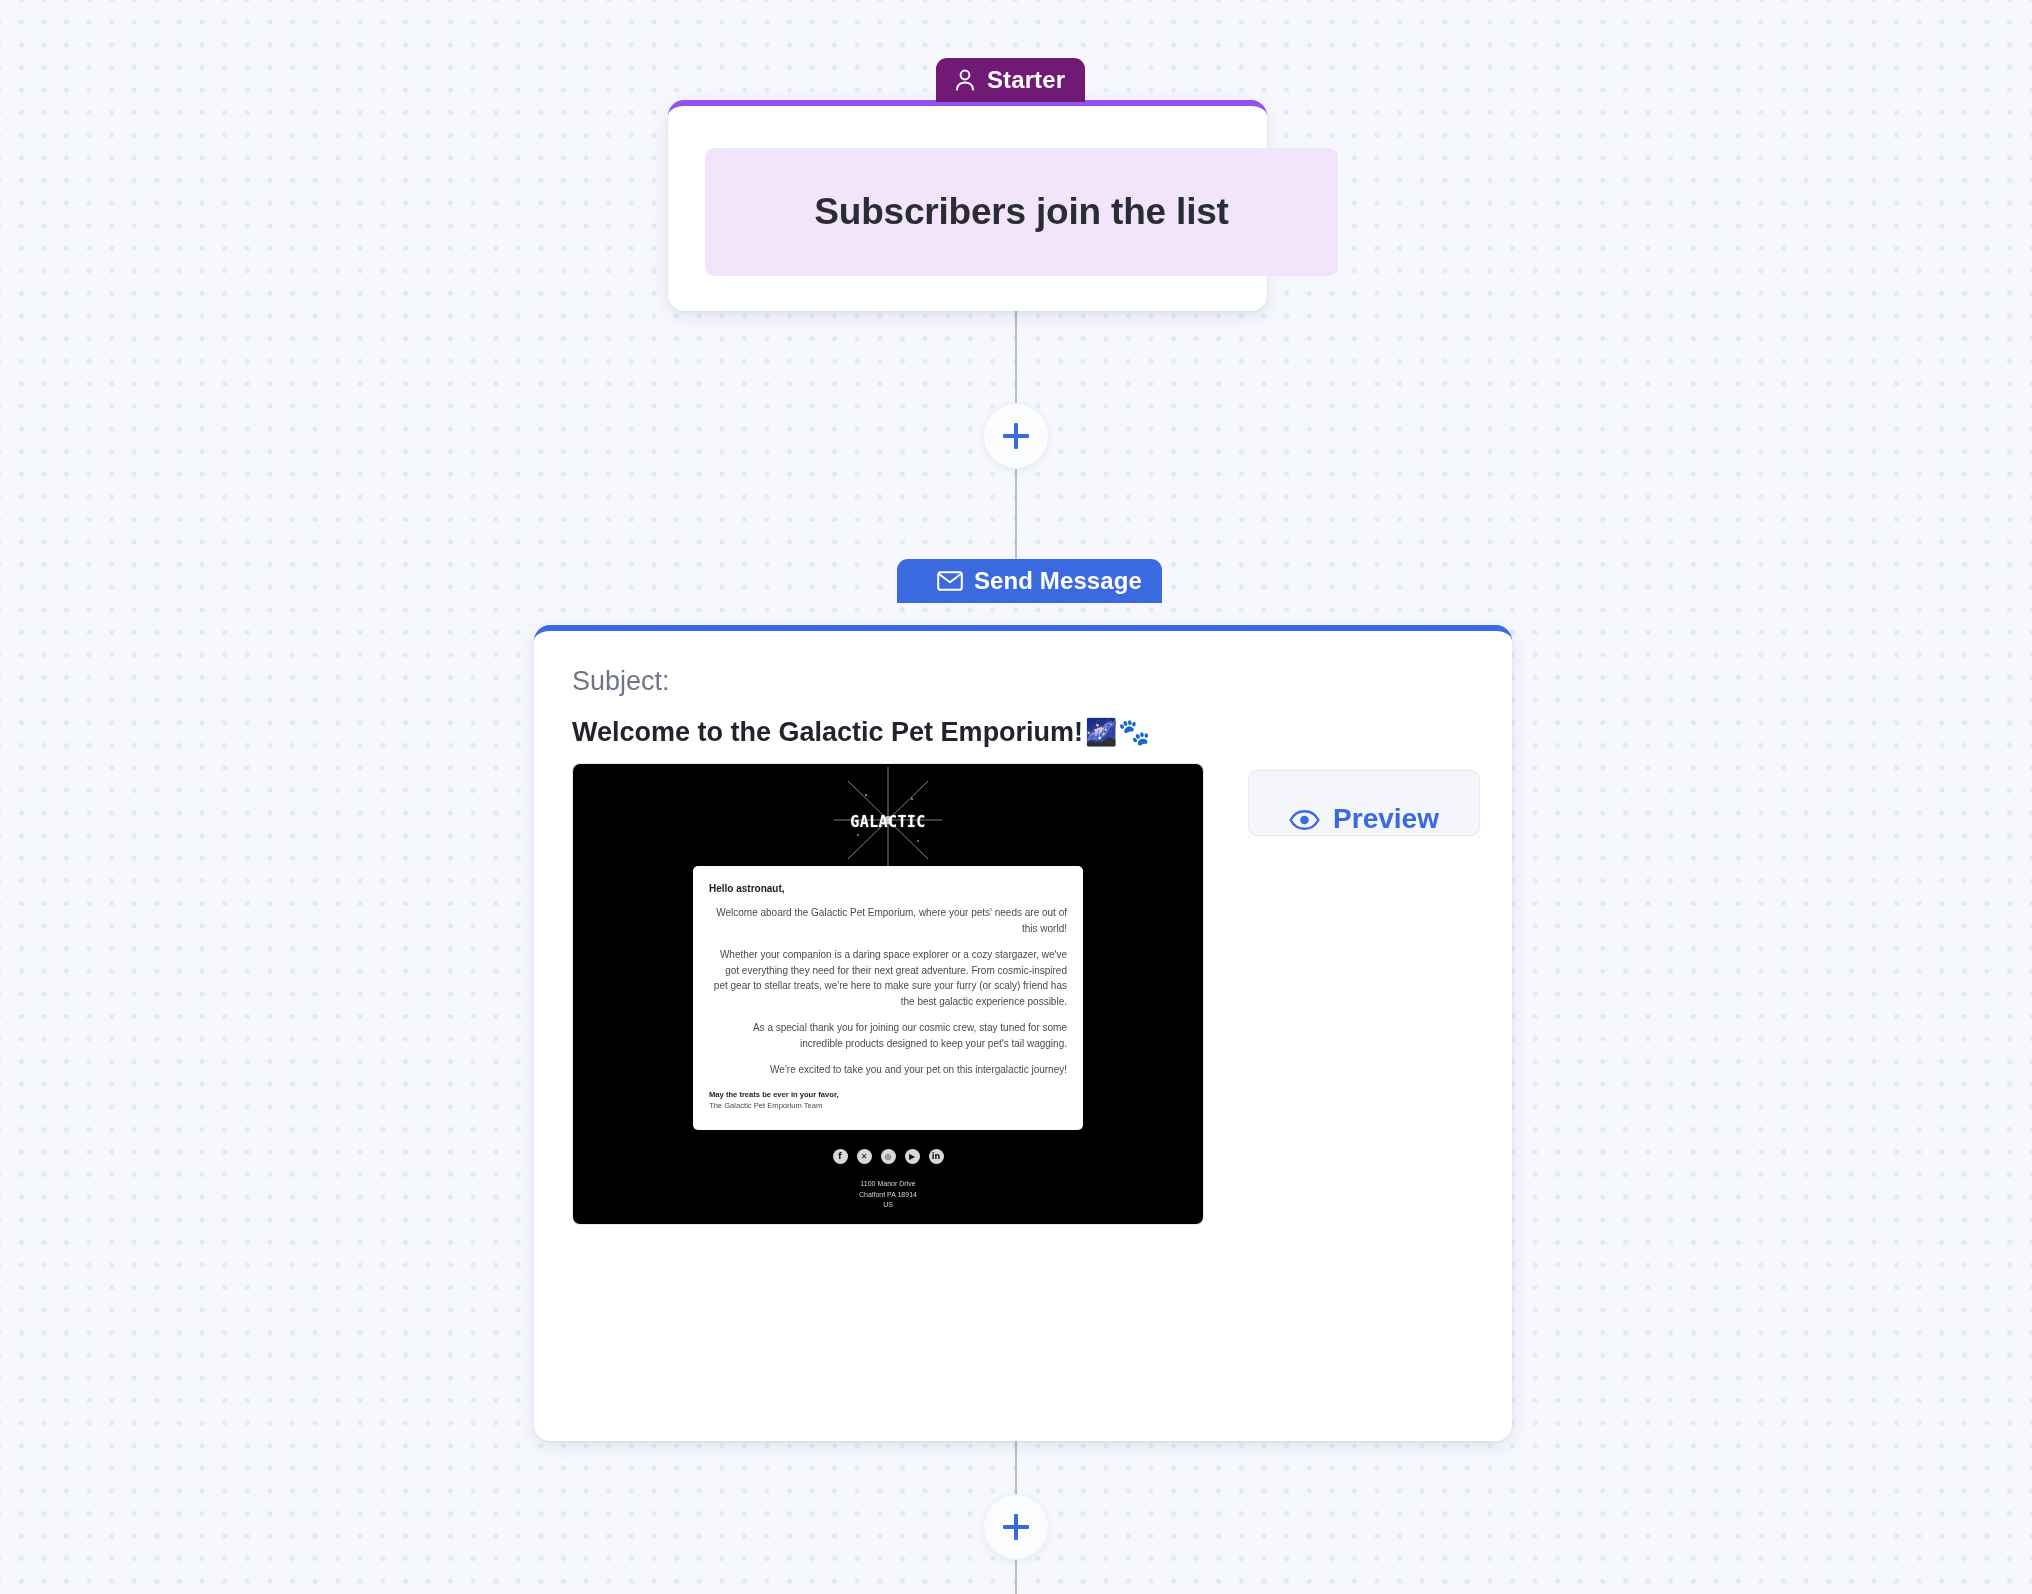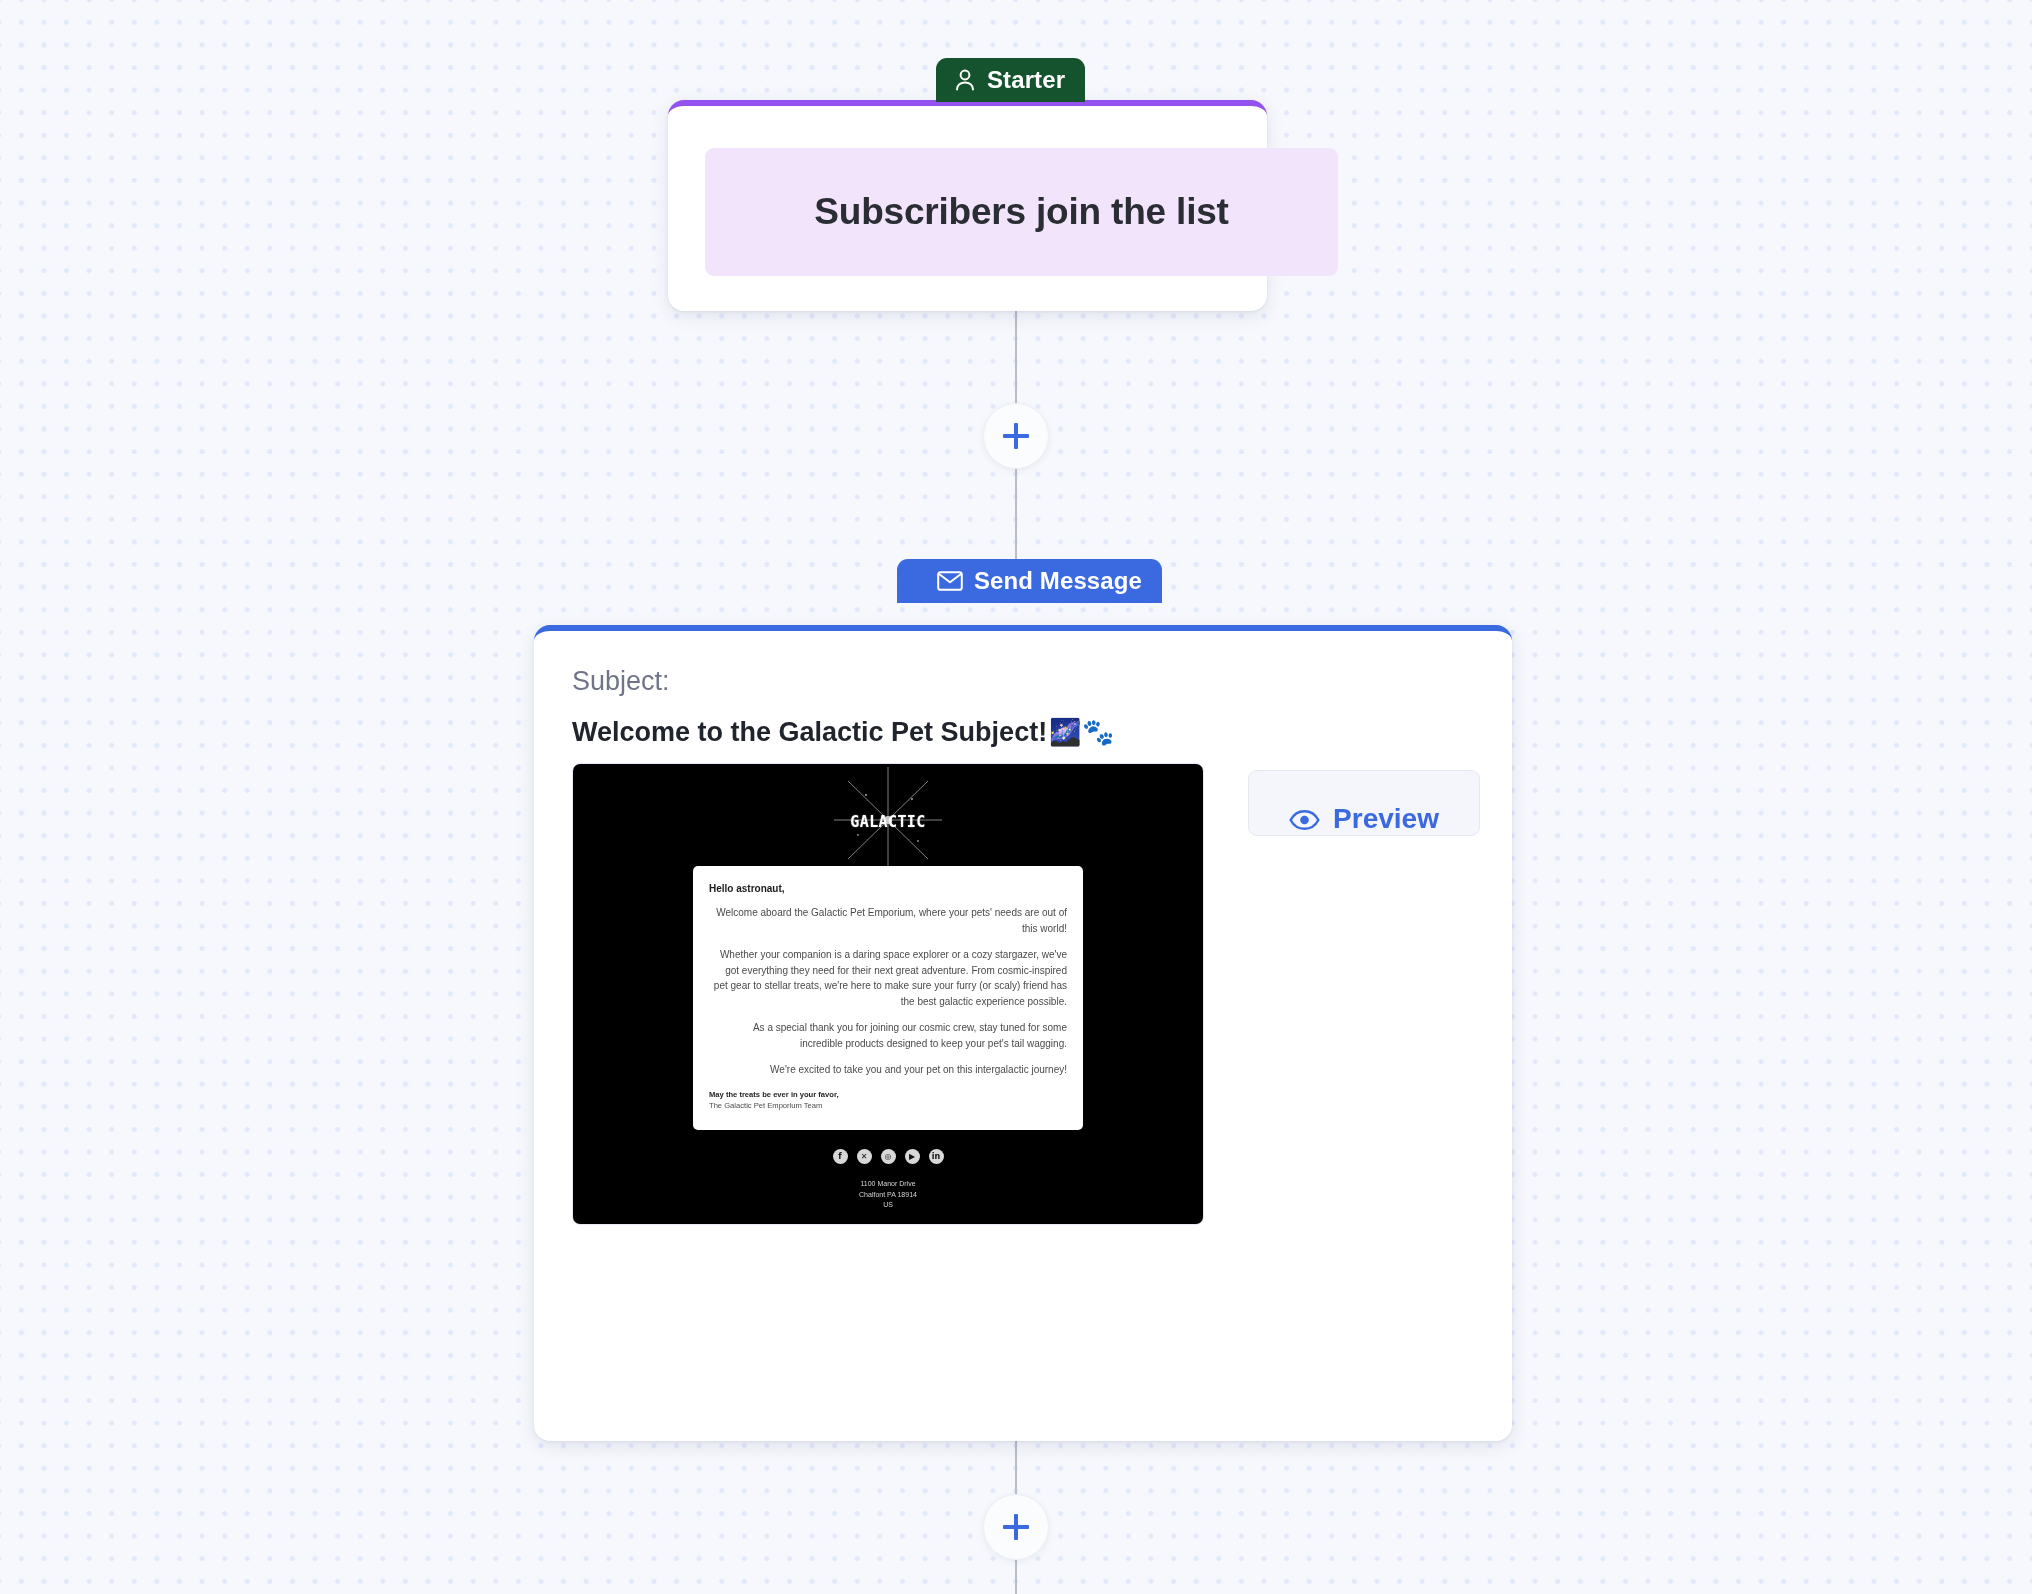--- a/index.html
+++ b/index.html
@@ -41,21 +41,21 @@
     height: 44px;
     padding: 0 20px 0 18px;
     border-radius: 11px 11px 0 0;
     color: #ffffff;
     font-size: 24px;
     font-weight: 700;
     letter-spacing: 0.1px;
     white-space: nowrap;
     z-index: 3;
   }
-  .badge.starter { background: #14532d; }
+  .badge.starter { background: #701a75; }
   .badge.message { background: #3b69e0; padding-left: 40px; }
   .badge svg { display: block; }
 
   
   .node-card {
     position: absolute;
     background: #ffffff;
     border-radius: 16px;
     box-shadow: 0 5px 18px rgba(40, 50, 90, 0.10), 0 1px 3px rgba(40,50,90,0.08);
     z-index: 2;
@@ -326,21 +326,21 @@
       </svg>
     </span>
     <span>Send Message</span>
   </div>
 
   <div class="node-card message" style="left:534px; top:625px; width:978px; height:816px;">
 
     <div class="subject-label">Subject:</div>
 
     <div class="subject-value">
-      <span>Welcome to the Galactic Pet Subject!</span>
+      <span>Welcome to the Galactic Pet Emporium!</span>
       <span class="emoji">🌌🐾</span>
     </div>
 
     <div class="preview-btn">
       <span>
         <svg width="31" height="22" viewBox="0 0 31 22" fill="none">
           <path d="M1.6 11C4.6 5.4 9.8 2.2 15.5 2.2S26.4 5.4 29.4 11c-3 5.6-8.2 8.8-13.9 8.8S4.6 16.6 1.6 11Z" stroke="#3b69e0" stroke-width="2.4" stroke-linejoin="round"></path>
           <circle cx="15.5" cy="11" r="4.3" fill="#3b69e0"></circle>
         </svg>
       </span>

